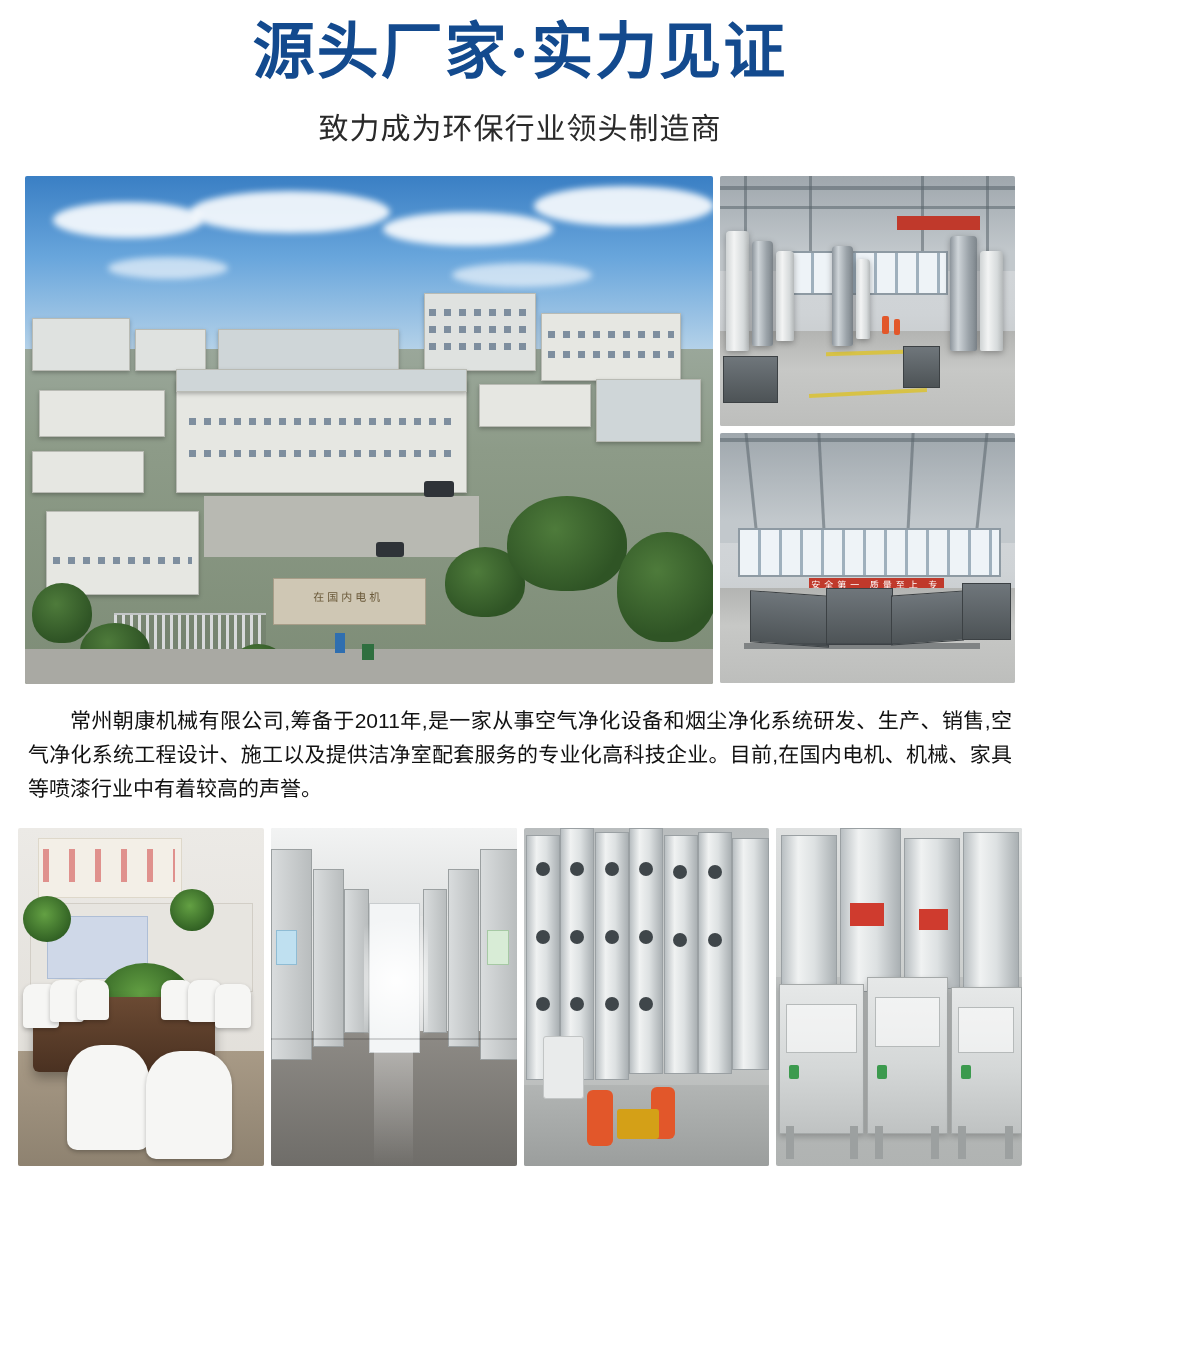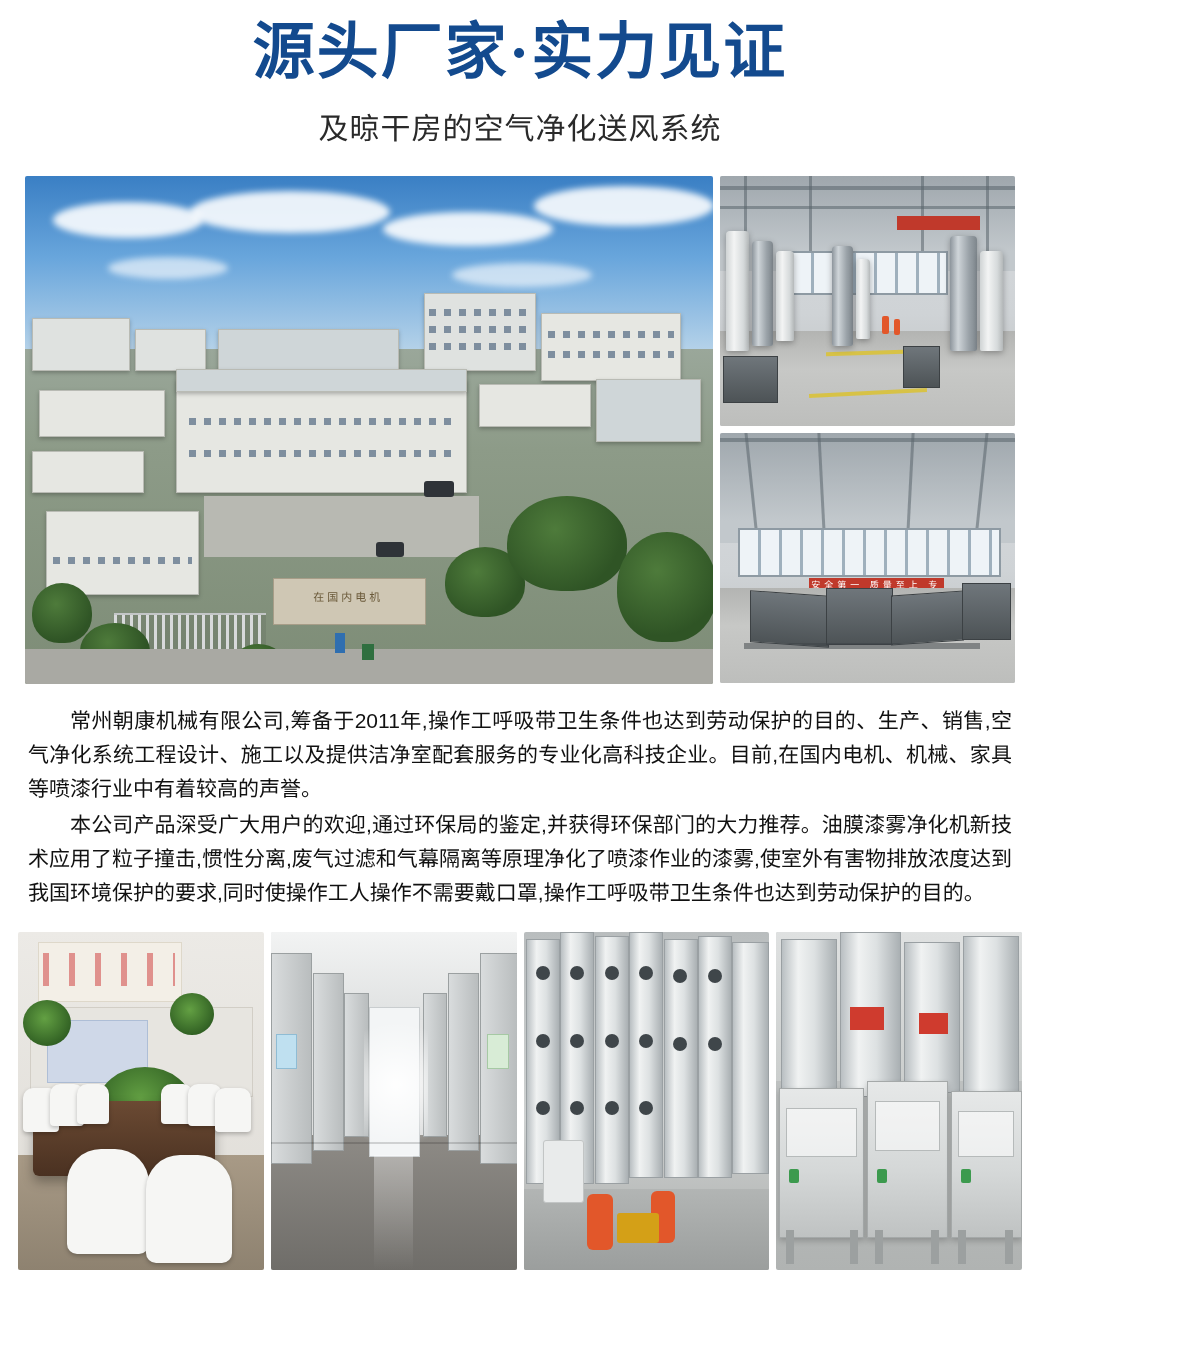--- a/index.html
+++ b/index.html
@@ -242,21 +242,21 @@
   .green-tag { position:absolute; background:#3c9a4e; border-radius:2px; }
   .red-sign { position:absolute; background:#cf3b2e; }
 </style>
 </head>
 <body>
 
 <div class="page">
 
   <div class="header">
     <h1 class="main-title">源头厂家·实力见证</h1>
-    <h2 class="sub-title">及晾干房的空气净化送风系统</h2>
+    <h2 class="sub-title">致力成为环保行业领头制造商</h2>
   </div>
 
   <div class="photo-top">
 
     <div class="photo-left">
       <div class="scene">
         <div class="sky-aerial"></div>
         <div class="cloud" style="left:4%;top:5%;width:150px;height:36px;"></div>
         <div class="cloud" style="left:24%;top:3%;width:200px;height:42px;"></div>
         <div class="cloud" style="left:52%;top:7%;width:170px;height:34px;"></div>
@@ -371,22 +371,21 @@
           <div class="duct-panel" style="left:36%;top:62%;width:22%;height:22%;"></div>
           <div class="duct-panel" style="left:58%;top:64%;width:24%;height:19%;transform:skewY(-4deg);"></div>
           <div class="duct-panel" style="left:82%;top:60%;width:16%;height:22%;"></div>
           <div style="position:absolute;left:8%;top:84%;width:80%;height:6px;background:rgba(60,66,70,.5);"></div>
         </div>
       </div>
     </div>
   </div>
 
   <div class="body-text">
-    <p>常州朝康机械有限公司,筹备于2011年,操作工呼吸带卫生条件也达到劳动保护的目的、生产、销售,空气净化系统工程设计、施工以及提供洁净室配套服务的专业化高科技企业。目前,在国内电机、机械、家具等喷漆行业中有着较高的声誉。</p>
-    <p>本公司产品深受广大用户的欢迎,通过环保局的鉴定,并获得环保部门的大力推荐。油膜漆雾净化机新技术应用了粒子撞击,惯性分离,废气过滤和气幕隔离等原理净化了喷漆作业的漆雾,使室外有害物排放浓度达到我国环境保护的要求,同时使操作工人操作不需要戴口罩,操作工呼吸带卫生条件也达到劳动保护的目的。</p>
+    <p>常州朝康机械有限公司,筹备于2011年,是一家从事空气净化设备和烟尘净化系统研发、生产、销售,空气净化系统工程设计、施工以及提供洁净室配套服务的专业化高科技企业。目前,在国内电机、机械、家具等喷漆行业中有着较高的声誉。</p>
   </div>
 
   <div class="photo-bottom">
 
     <div class="photo-b">
       <div class="scene">
         <div class="mr-wall"></div>
         <div class="banner-wall" style="left:8%;top:3%;width:58%;height:17%;"></div>
         <div style="position:absolute;left:10%;top:6%;width:54%;height:10%;background:repeating-linear-gradient(to right,#c33 0 6px,transparent 6px 26px);opacity:.5;"></div>
         <div style="position:absolute;left:5%;top:22%;width:90%;height:26%;background:#e7e5e0;border:1px solid #d2cec6;"></div>

